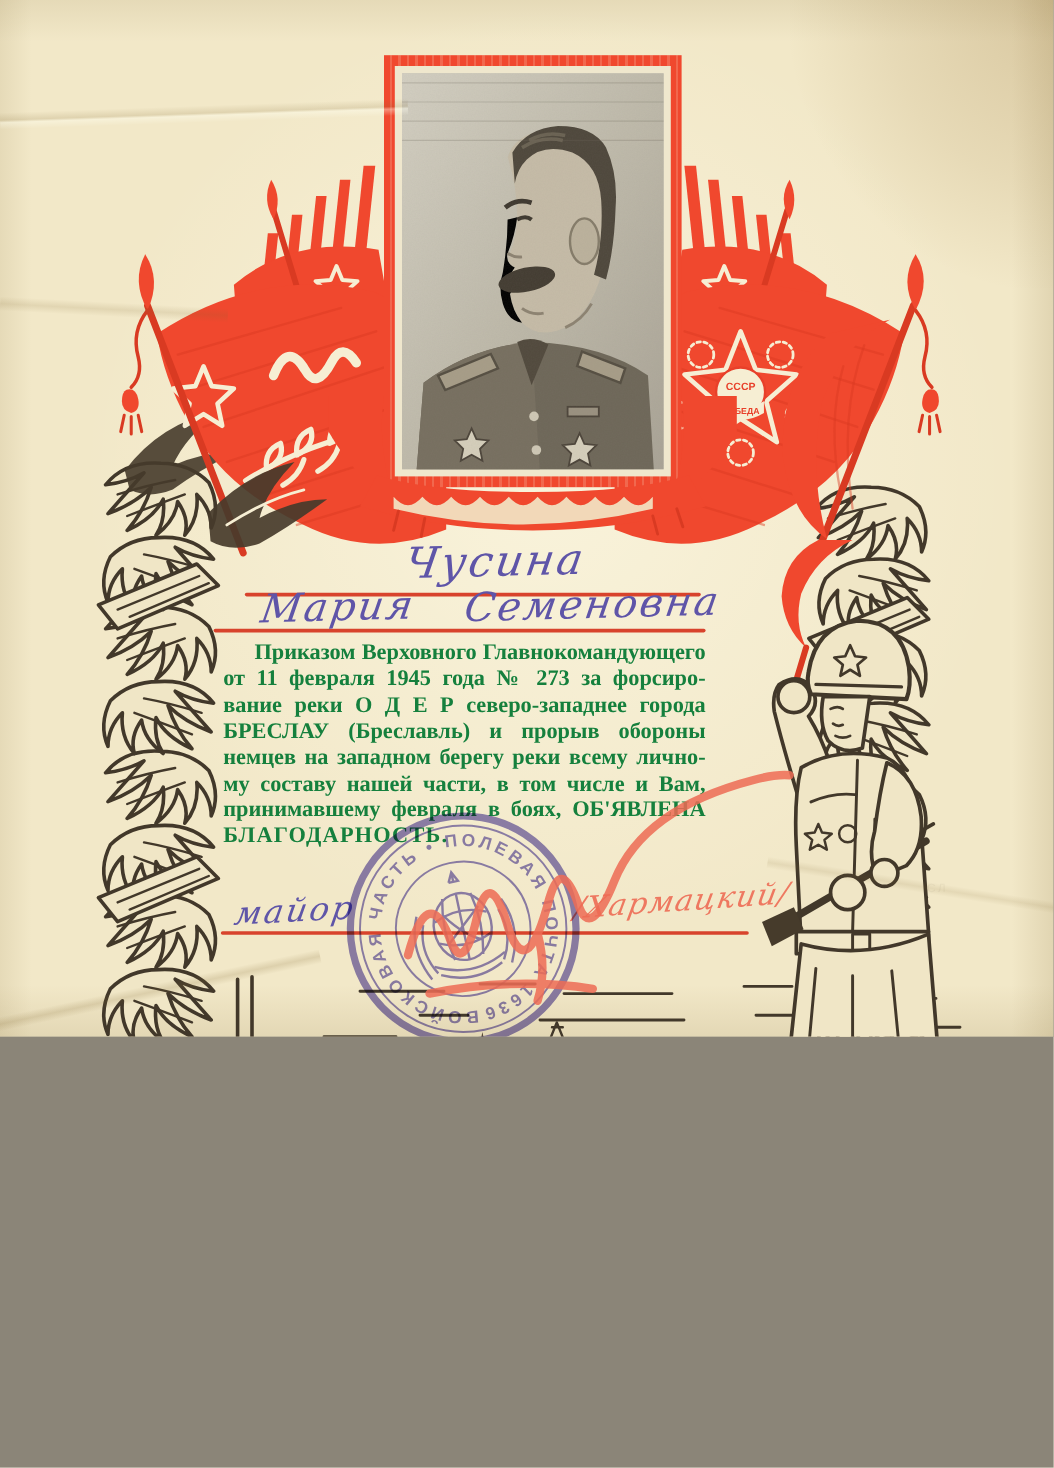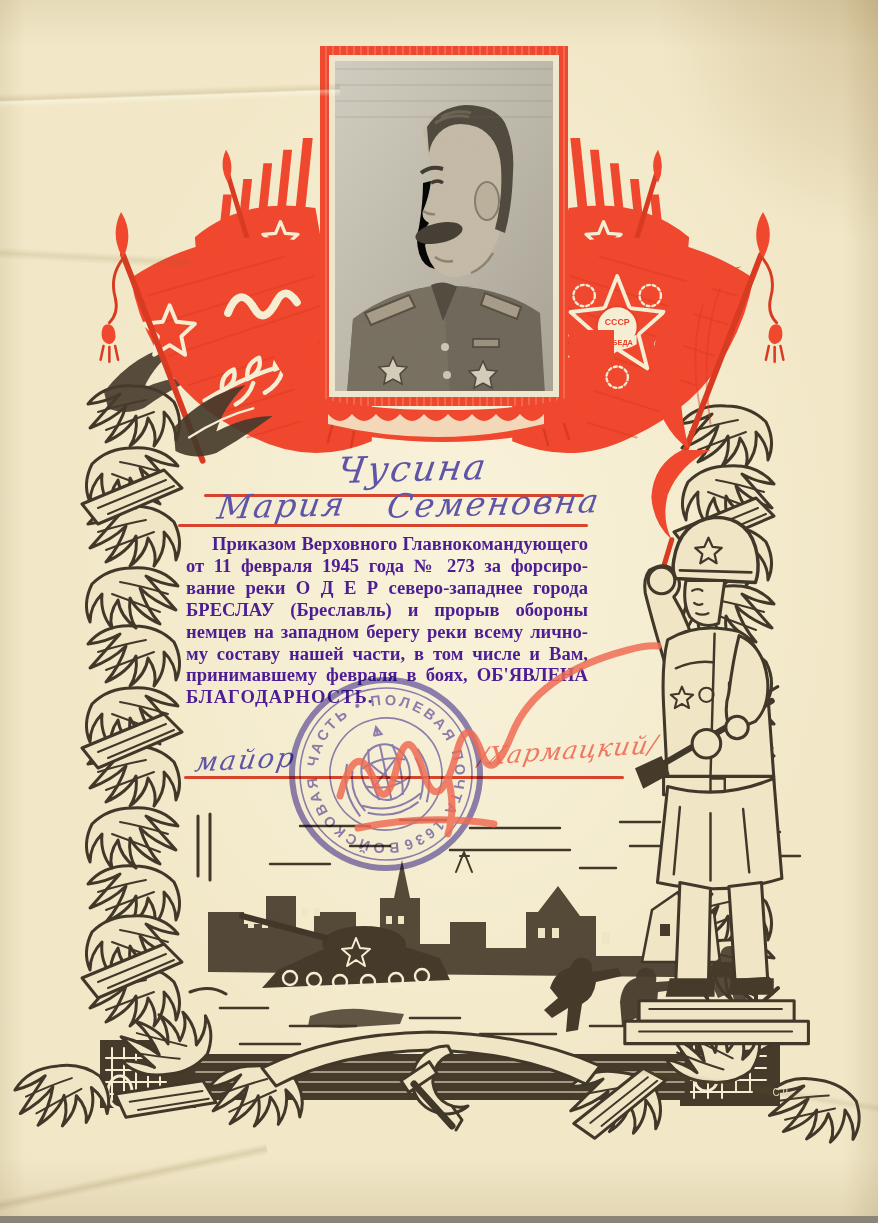--- a/index.html
+++ b/index.html
@@ -1,16 +1,16 @@
 <!DOCTYPE html>
 <html><head>
 <meta charset="utf-8">
 <style>
   html,body{margin:0;padding:0;background:#8b8578;}
-  .page{position:relative;width:878px;height:1216px;margin:0 auto;overflow:hidden;
+  .page{position:relative;width:878px;height:864px;margin:0 auto;overflow:hidden;
     background:
       radial-gradient(ellipse at 50% 45%, #f5ecce 0%, #f2e8c8 55%, #ead festival 100%),
       #f2e8c8;
     background:#f2e8c8;
     font-family:"Liberation Serif", serif;}
   
   .vignette{position:absolute;inset:0;pointer-events:none;
     background:
       radial-gradient(ellipse at 52% 46%, rgba(255,252,235,.55) 0%, rgba(0,0,0,0) 60%),
       linear-gradient(180deg, rgba(120,95,40,.10) 0%, rgba(0,0,0,0) 4%),
@@ -54,21 +54,21 @@
   
   .rule{position:absolute;height:3px;background:#d8432c;border-radius:2px;}
   .hand{position:absolute;color:#5f55a8;font-family:"DejaVu Serif",serif;font-style:italic;
     transform:skewX(-10deg) rotate(-1.5deg);letter-spacing:2px;}
   .hand.n1{left:338px;top:448px;font-size:36px;}
   .hand.n2a{left:218px;top:486px;font-size:33px;}
   .hand.n2b{left:388px;top:484px;font-size:33px;}
   .hand.rank{left:196px;top:744px;font-size:27px;transform:skewX(-12deg) rotate(-3deg);}
 
   
-  .bodytext{position:absolute;left:186px;top:533px;width:402px;color:#4c1d95;
+  .bodytext{position:absolute;left:186px;top:533px;width:402px;color:#15803d;
     font-size:18.6px;line-height:21.9px;font-weight:bold;}
   .bline{text-align:justify;text-align-last:justify;white-space:normal;}
   .bline.first{text-indent:26px;}
   .bline.last{text-align-last:left;letter-spacing:1px;}
   .commander{position:absolute;left:204px;top:720px;color:#cf4431;font-size:20px;
     font-weight:bold;font-style:italic;letter-spacing:2.5px;}
 
   .signname{position:absolute;left:480px;top:736px;color:#ee6c55;font-family:"DejaVu Serif",serif;
     font-style:italic;font-size:25px;transform:skewX(-14deg) rotate(-4deg);letter-spacing:1px;opacity:.9;}
 

